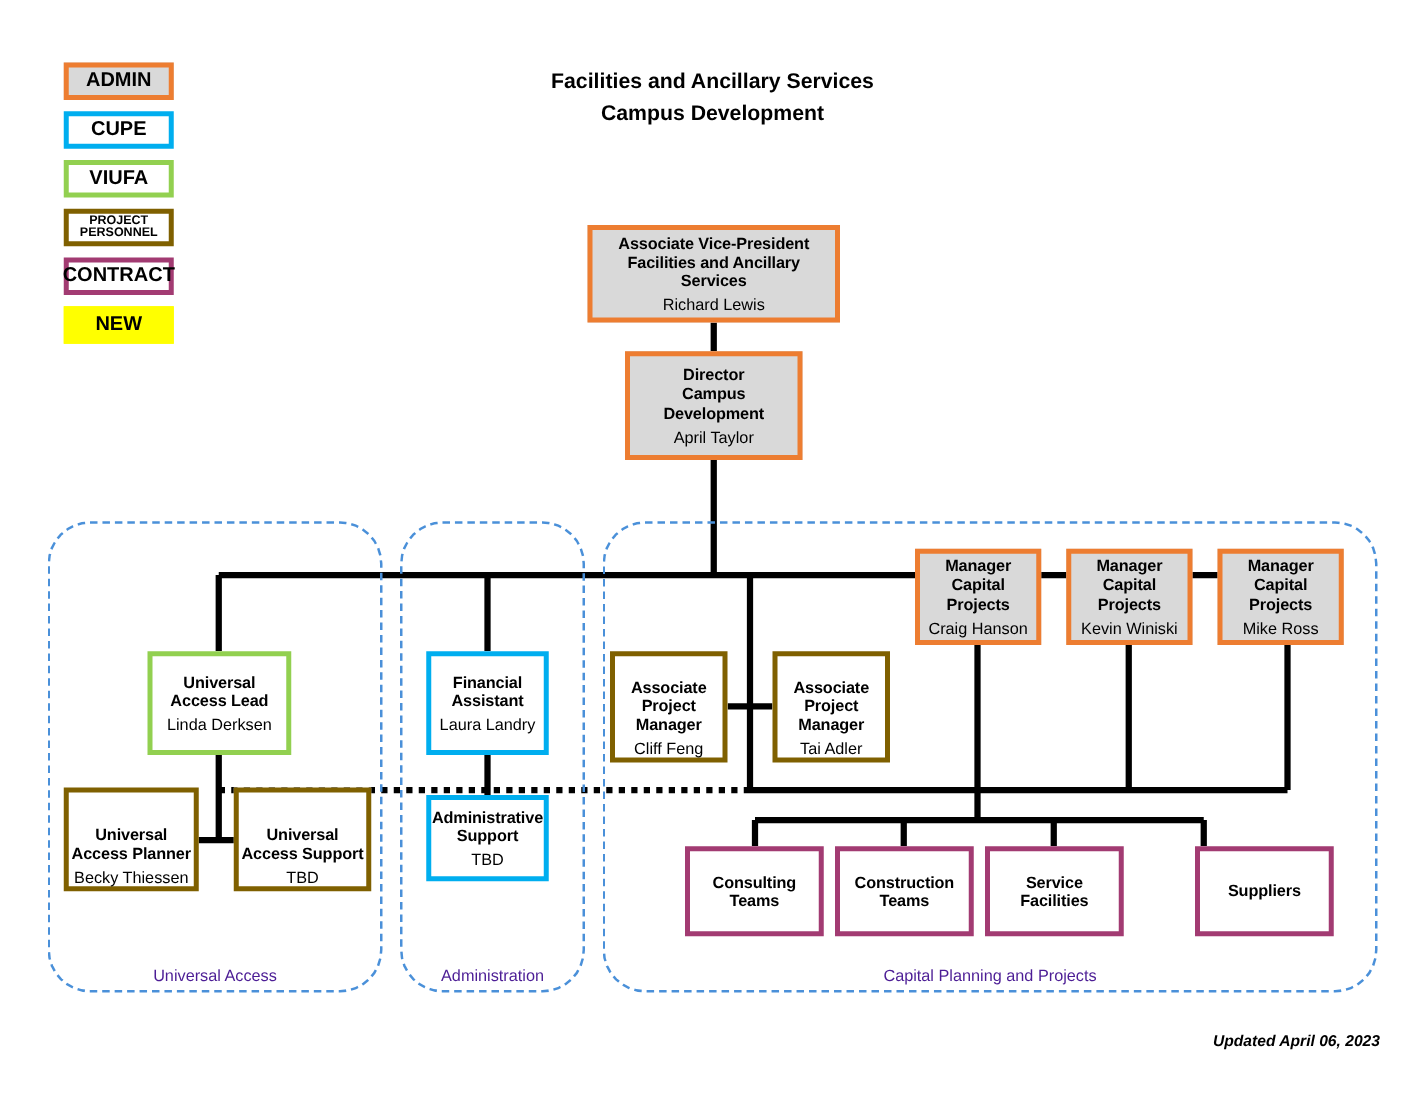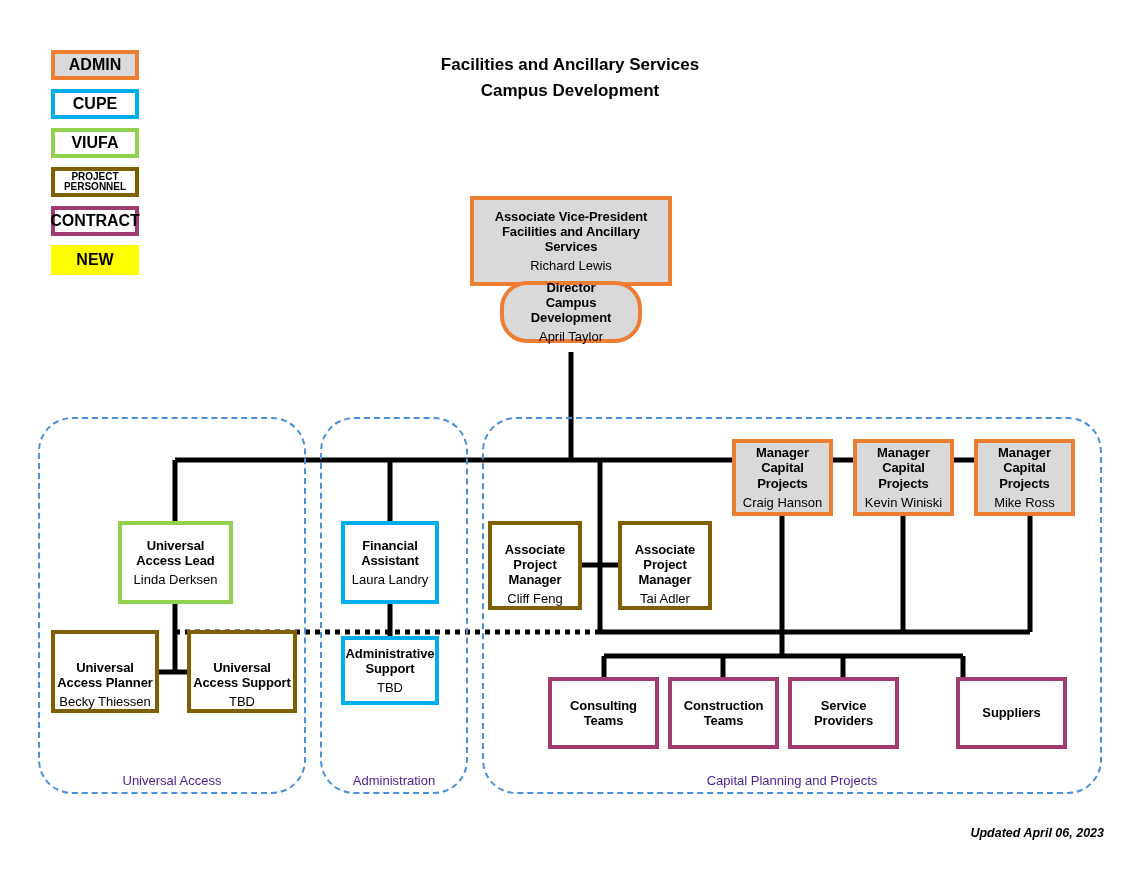--- a/index.html
+++ b/index.html
@@ -199,29 +199,29 @@
   </div>
 
   <div class="group-box" style="left:38px; top:417px; width:268px; height:377px;"></div>
   <div class="group-box" style="left:320px; top:417px; width:148px; height:377px;"></div>
   <div class="group-box" style="left:482px; top:417px; width:620px; height:377px;"></div>
 
   <div class="group-label" style="left:42px; top:773px; width:260px;">Universal Access</div>
   <div class="group-label" style="left:322px; top:773px; width:144px;">Administration</div>
   <div class="group-label" style="left:486px; top:773px; width:612px;">Capital Planning and Projects</div>
 
-  <div class="node cat-admin" style="left:470px; top:196px; width:202px; height:90px;">
+  <div class="node cat-admin" style="left:470px; top:180px; width:202px; height:78px;">
     <div class="title">
       <div>Associate Vice-President</div>
       <div>Facilities and Ancillary Services</div>
     </div>
     <div class="person">Richard Lewis</div>
   </div>
 
-  <div class="node cat-admin" style="left:500px; top:281px; width:142px; height:62px;border-radius:27px;">
+  <div class="node cat-admin" style="left:500px; top:281px; width:142px; height:87px;">
     <div class="title">
       <div>Director</div>
       <div>Campus</div>
       <div>Development</div>
     </div>
     <div class="person">April Taylor</div>
   </div>
 
   <div class="node cat-admin" style="left:732px; top:439px; width:101px; height:77px;">
     <div class="title">
@@ -315,21 +315,21 @@
   <div class="node cat-contract" style="left:668px; top:677px; width:111px; height:72px;">
     <div class="title">
       <div>Construction</div>
       <div>Teams</div>
     </div>
   </div>
 
   <div class="node cat-contract" style="left:788px; top:677px; width:111px; height:72px;">
     <div class="title">
       <div>Service</div>
-      <div>Providers</div>
+      <div>Facilities</div>
     </div>
   </div>
 
   <div class="node cat-contract" style="left:956px; top:677px; width:111px; height:72px;">
     <div class="title">
       <div>Suppliers</div>
     </div>
   </div>
 
   <div id="updated">Updated April 06, 2023</div>

